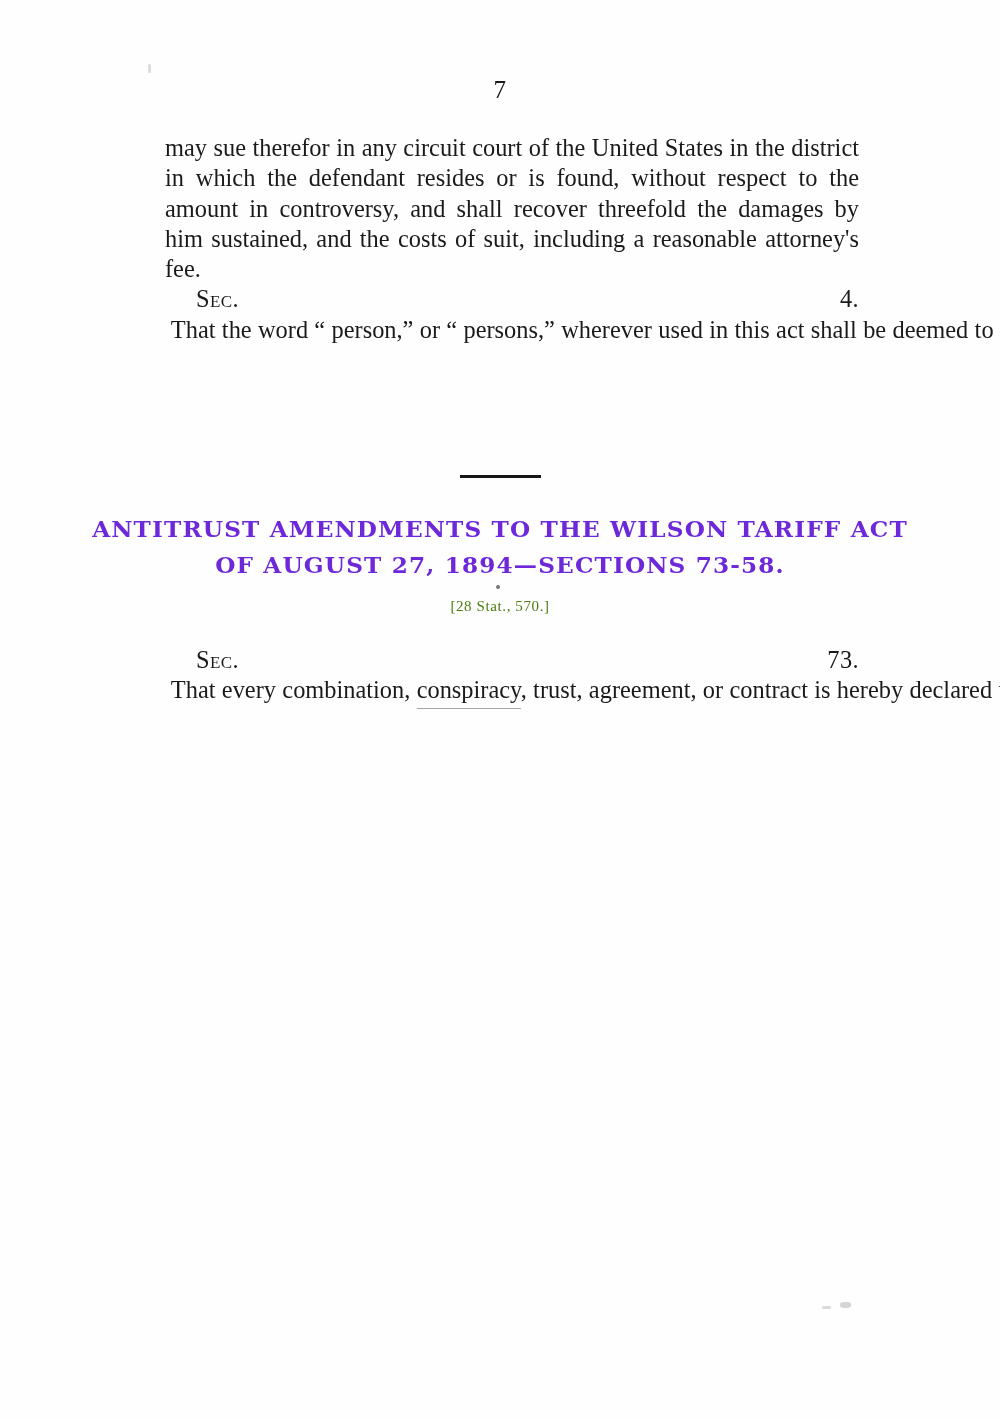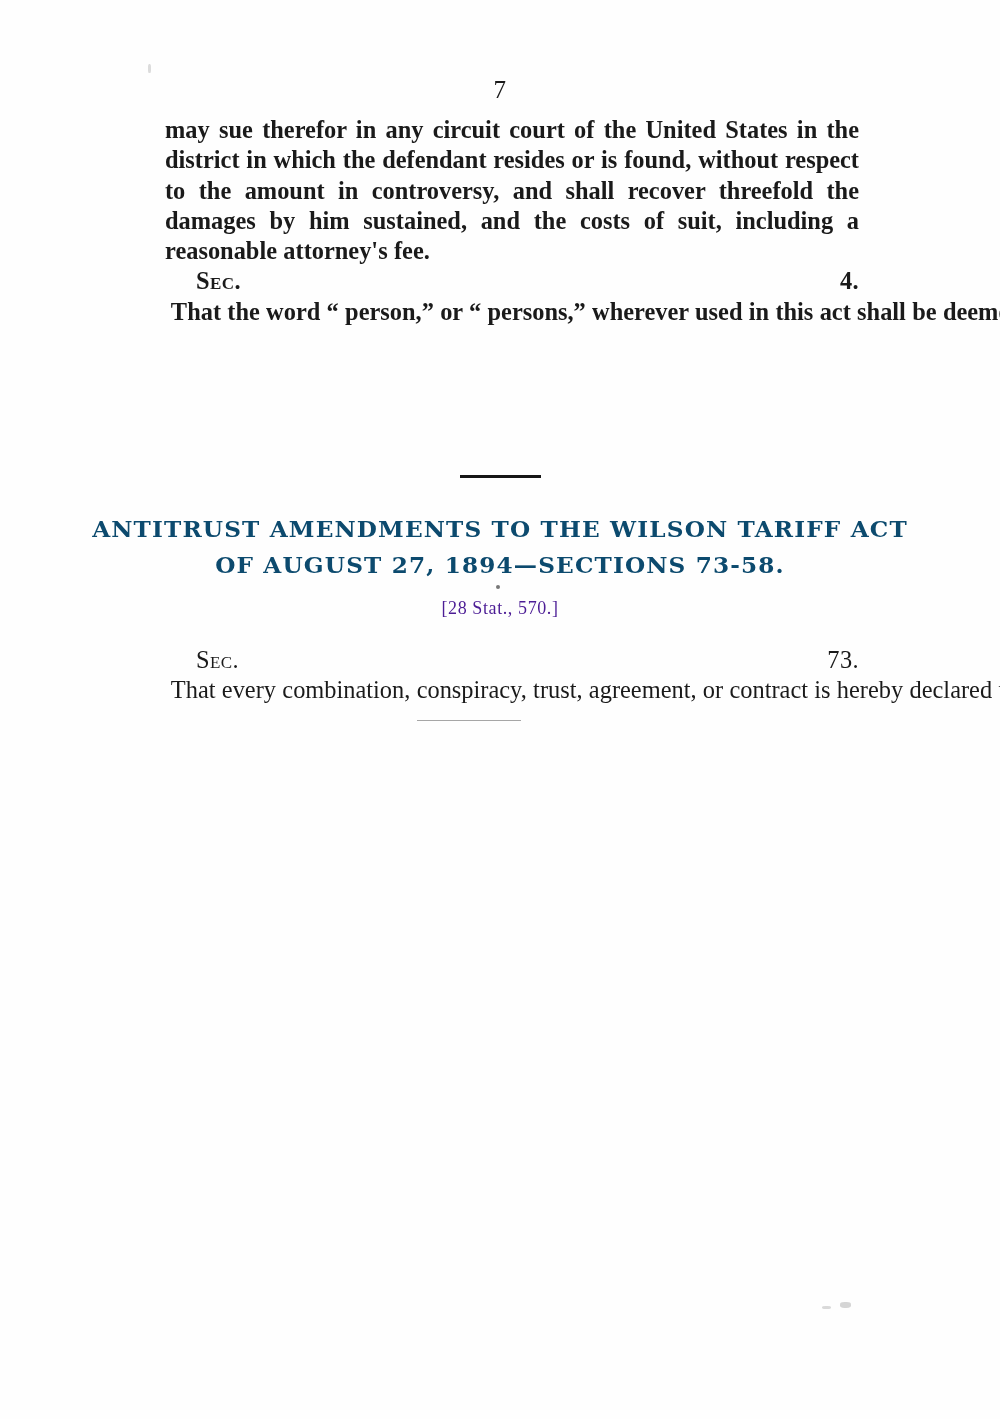--- a/index.html
+++ b/index.html
@@ -35,43 +35,42 @@
     left: 0;
     width: 1000px;
     text-align: center;
     font-size: 25px;
     letter-spacing: .5px;
   }
 
   .column {
     position: absolute;
     left: 165px;
-    top: 115px;
+    top: 133px;
     width: 694px;
-    font-weight: bold;
   }
 
   p.body {
     margin: 0;
     font-size: 24.4px;
     line-height: 30.3px;
     text-align: justify;
     text-align-last: left;
     word-spacing: .2px;
     hyphens: none;
   }
   p.body.indent { text-indent: 31px; }
   .smallcaps {
     font-variant: small-caps;
     letter-spacing: .4px;
   }
   .wsp { white-space: pre; }
   .faint-underline {
     border-bottom: 1px solid rgba(60,60,60,.45);
-    padding-bottom: 17px;
+    padding-bottom: 5px;
   }
 
   .rule-wrap {
     position: absolute;
     left: 0;
     top: 464px;
     width: 1000px;
     text-align: center;
   }
   .rule {
@@ -85,33 +84,33 @@
     position: absolute;
     left: 0;
     top: 511px;
     width: 1000px;
     text-align: center;
     font-family: "DejaVu Serif", "Liberation Serif", serif;
     font-weight: bold;
     font-size: 23.2px;
     line-height: 36px;
     letter-spacing: 1.15px;
-    color: #0c4a6e;
+    color: #6d28d9;
   }
   .heading .hline { display: block; white-space: nowrap; }
 
   .citation {
     position: absolute;
     left: 0;
     top: 598px;
     width: 1000px;
     text-align: center;
-    font-size: 18px;
+    font-size: 15px;
     letter-spacing: .6px;
-    color: #4c1d95;
+    color: #4d7c0f;
   }
   .cit-dot {
     position: absolute;
     left: 496px;
     top: 585px;
     width: 4px;
     height: 4px;
     background: #555;
     border-radius: 50%;
     opacity: .8;

